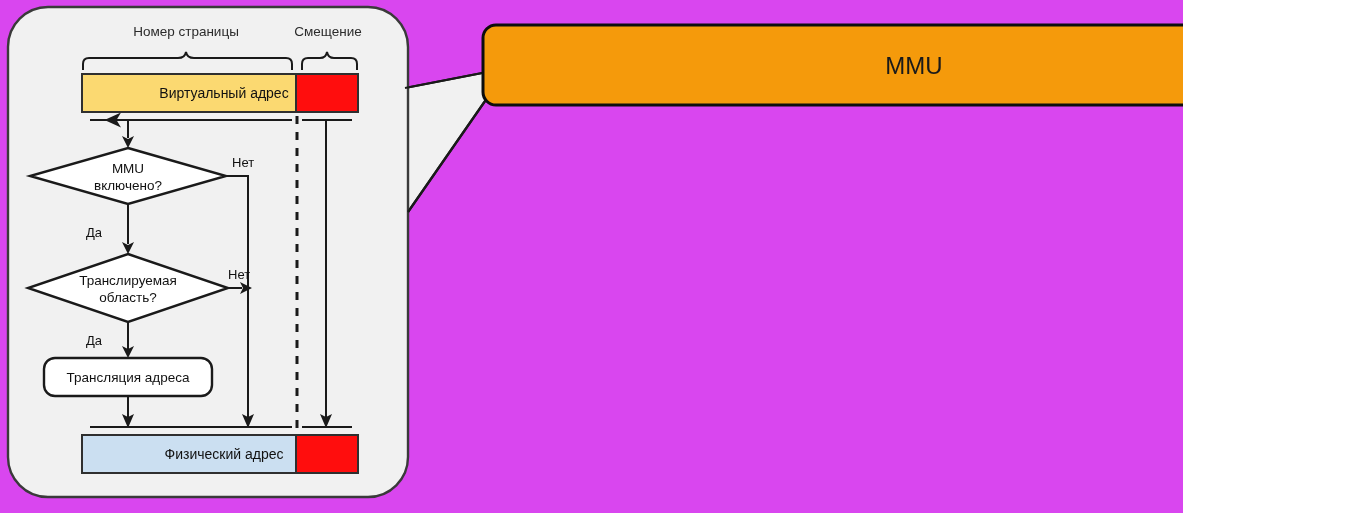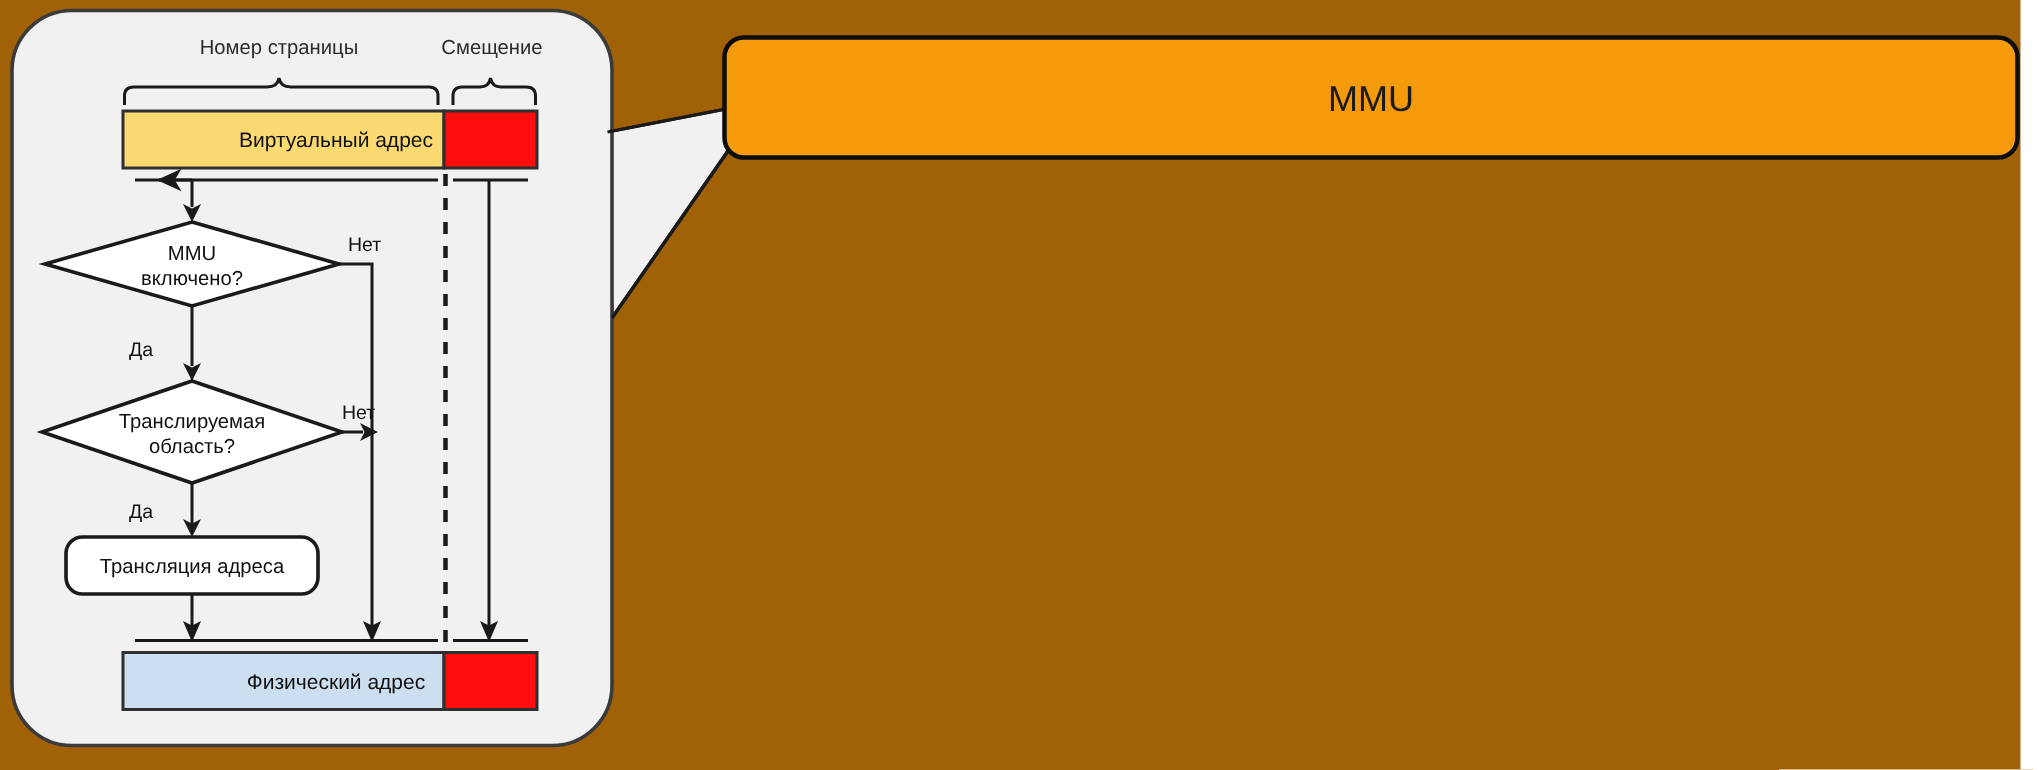--- a/index.html
+++ b/index.html
@@ -2,23 +2,23 @@
 <html><head>
 <meta charset="utf-8">
 <style>
   html, body {
     margin: 0;
     padding: 0;
     background: #ffffff;
   }
   #canvas {
     position: relative;
-    width: 1347px;
+    width: 1183px;
     height: 513px;
-    background: #a16207;
+    background: #d946ef;
     font-family: "Liberation Sans", sans-serif;
     overflow: hidden;
   }
   #diagram-svg {
     position: absolute;
     left: 0;
     top: 0;
     width: 1359px;
     height: 513px;
   }

